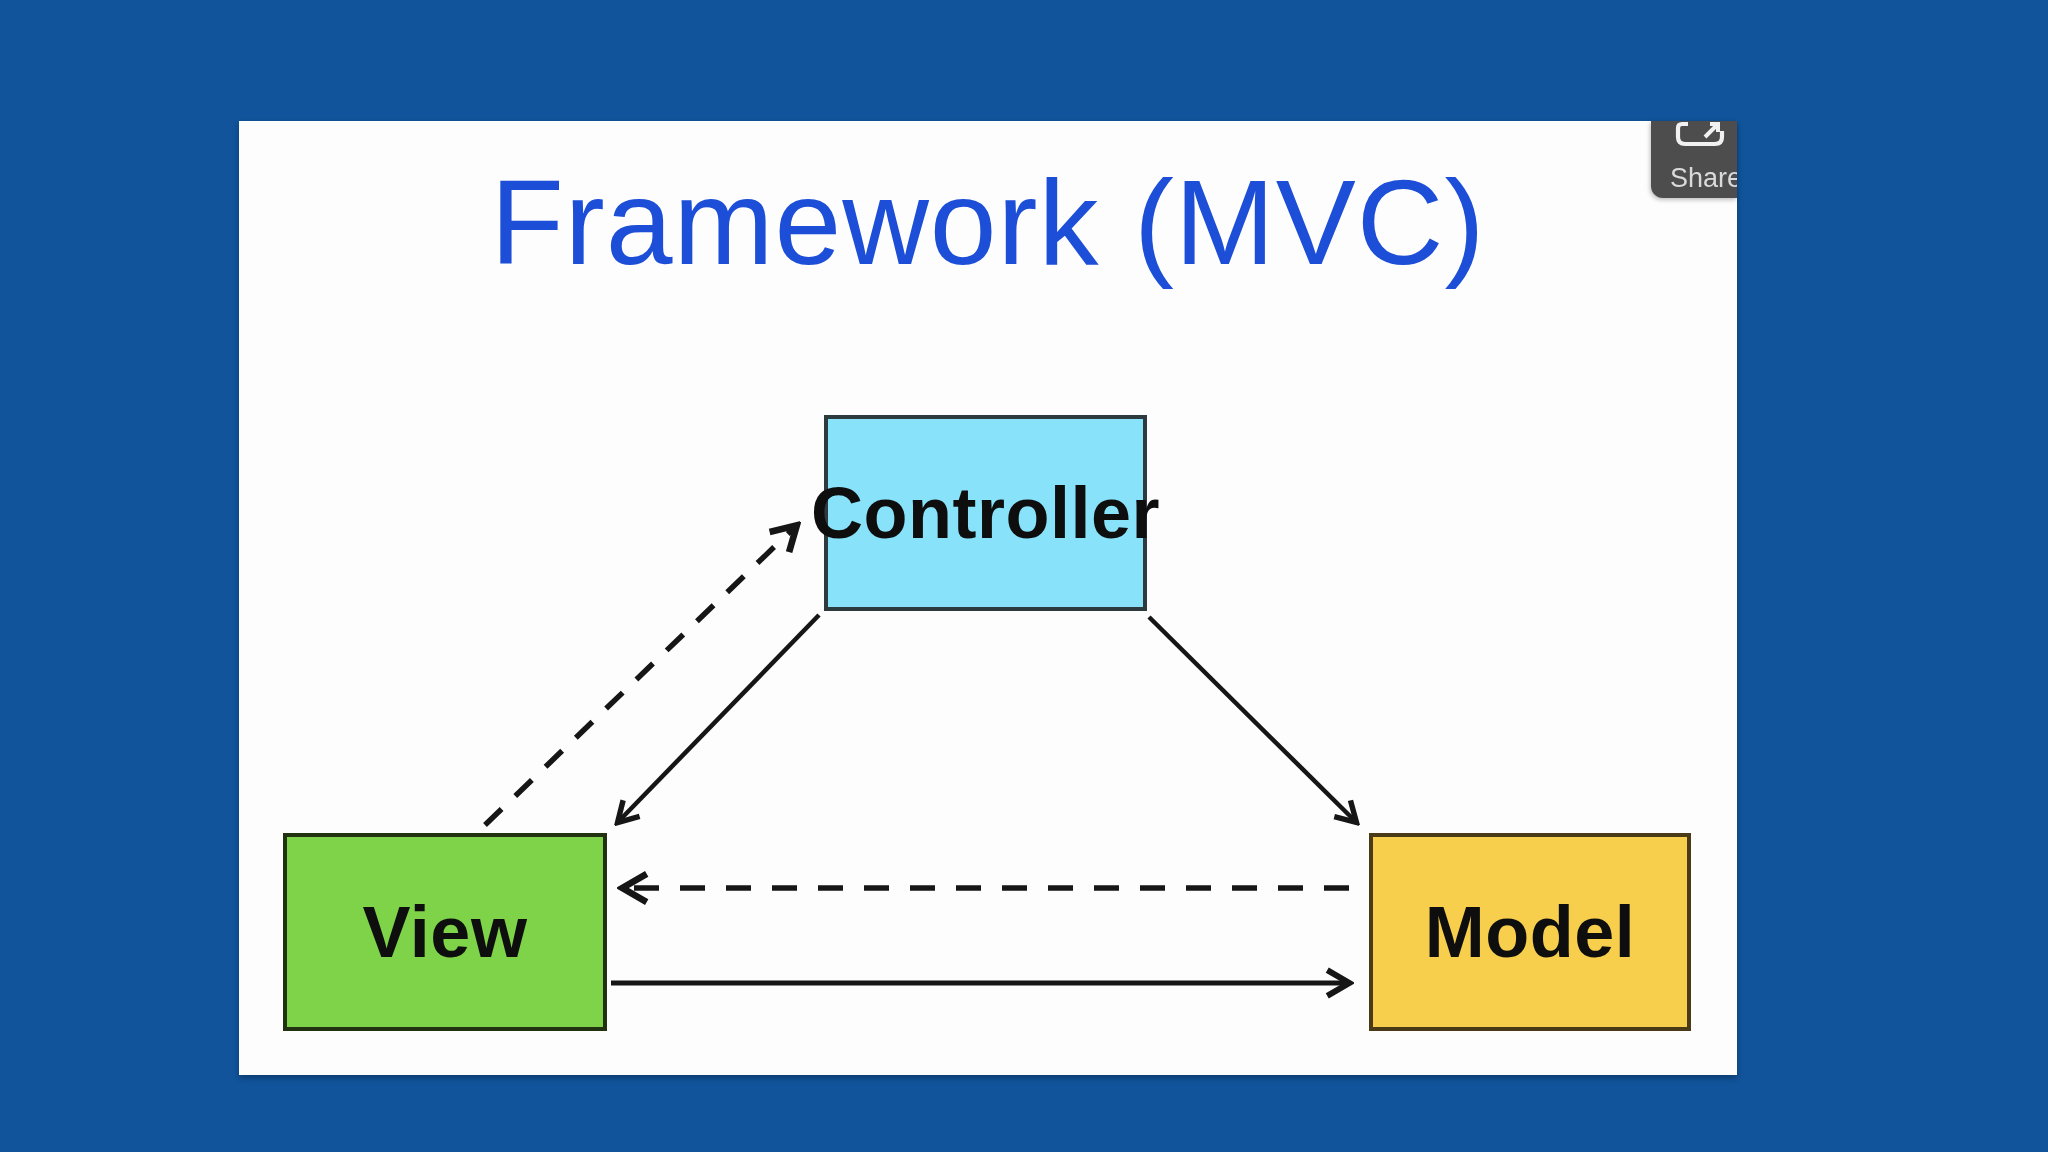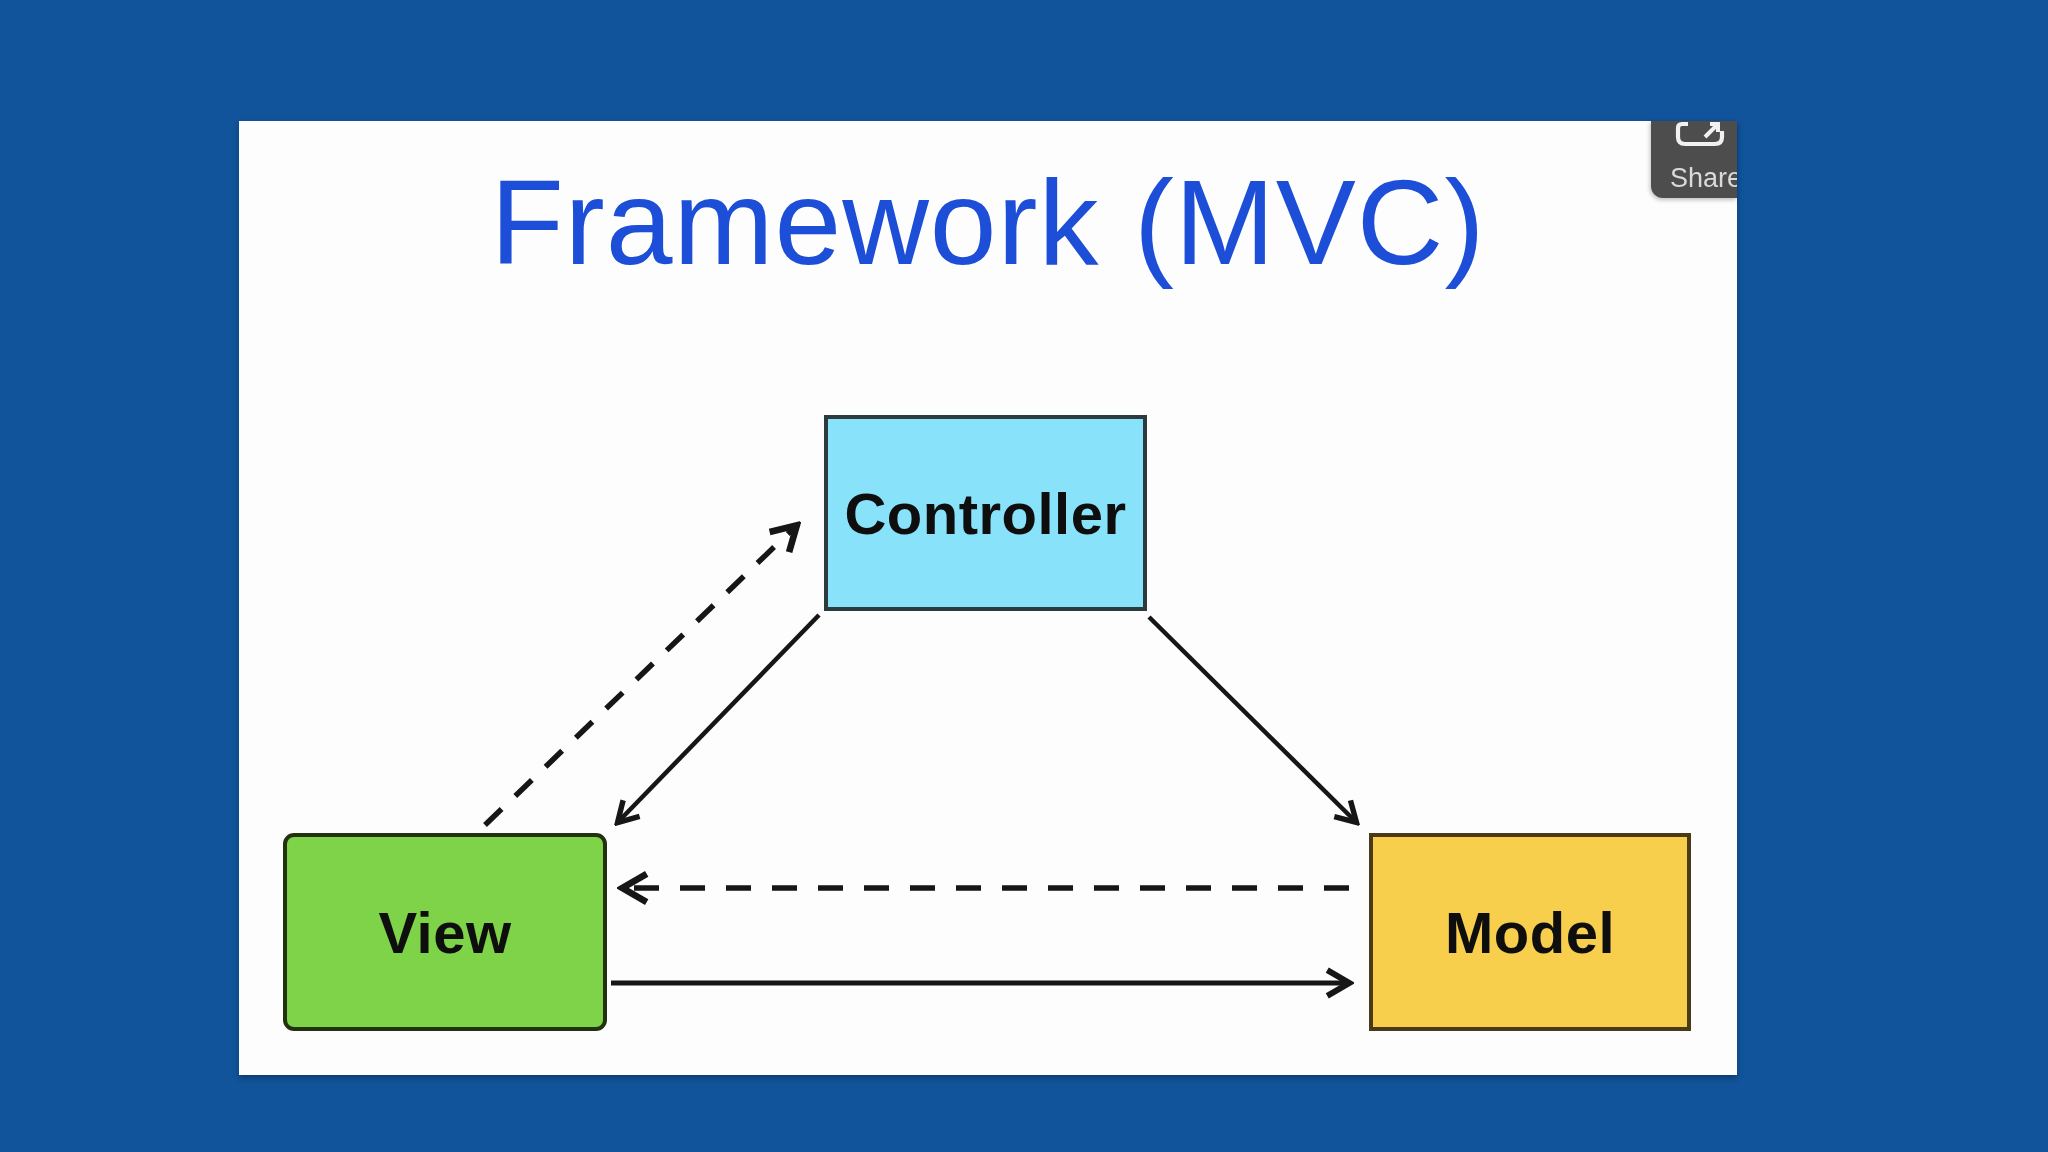--- a/index.html
+++ b/index.html
@@ -40,21 +40,21 @@
   }
   .node {
     position: absolute;
     box-sizing: border-box;
     border: 4px solid #2b2b2b; 
     display: flex;
     align-items: center;
     justify-content: center;
   }
   .node-label {
-    font-size: 58px;
+    font-size: 72px;
     font-weight: 600;
     color: #0e0e0e;
     letter-spacing: 0.5px;
   }
   .node-controller { left: 585px; top: 294px; width: 323px; height: 196px; }
   .node-view       { left: 44px;  top: 712px; width: 324px; height: 198px; }
   .node-model      { left: 1130px;top: 712px; width: 322px; height: 198px; }
 
   .share-btn {
     position: absolute;
@@ -102,21 +102,21 @@
       <line x1="580" y1="494" x2="380" y2="700" stroke="#161616" stroke-width="4.5" marker-end="url(#ah)"></line>
       <line x1="910" y1="496" x2="1116" y2="700" stroke="#161616" stroke-width="4.5" marker-end="url(#ah)"></line>
       <line x1="1110" y1="767" x2="386" y2="767" stroke="#161616" stroke-width="5.5" stroke-dasharray="25 21" marker-end="url(#ah)"></line>
       <line x1="372" y1="862" x2="1108" y2="862" stroke="#161616" stroke-width="5" marker-end="url(#ah)"></line>
     </svg>
 
     <div class="node node-controller" data-bind-style="backgroundColor:slide.nodes.0.fill;borderColor:slide.nodes.0.border" style="background-color: rgb(135, 226, 250); border-color: rgb(46, 59, 62);">
       <span class="node-label" data-bind="slide.nodes.0.label">Controller</span>
     </div>
 
-    <div class="node node-view" data-bind-style="backgroundColor:slide.nodes.1.fill;borderColor:slide.nodes.1.border" style="background-color: rgb(126, 211, 72); border-color: rgb(34, 49, 15); border-radius: 11px;">
+    <div class="node node-view" data-bind-style="backgroundColor:slide.nodes.1.fill;borderColor:slide.nodes.1.border" style="background-color: rgb(126, 211, 72); border-color: rgb(34, 49, 15);">
       <span class="node-label" data-bind="slide.nodes.1.label">View</span>
     </div>
 
     <div class="node node-model" data-bind-style="backgroundColor:slide.nodes.2.fill;borderColor:slide.nodes.2.border" style="background-color: rgb(247, 207, 77); border-color: rgb(74, 58, 21);">
       <span class="node-label" data-bind="slide.nodes.2.label">Model</span>
     </div>
   </div>
 
   <div class="share-btn" data-bind-style="backgroundColor:share_button.background_color" style="background-color: rgb(77, 77, 77);">
     <svg class="share-icon-svg" viewBox="0 0 86 44" xmlns="http://www.w3.org/2000/svg">

